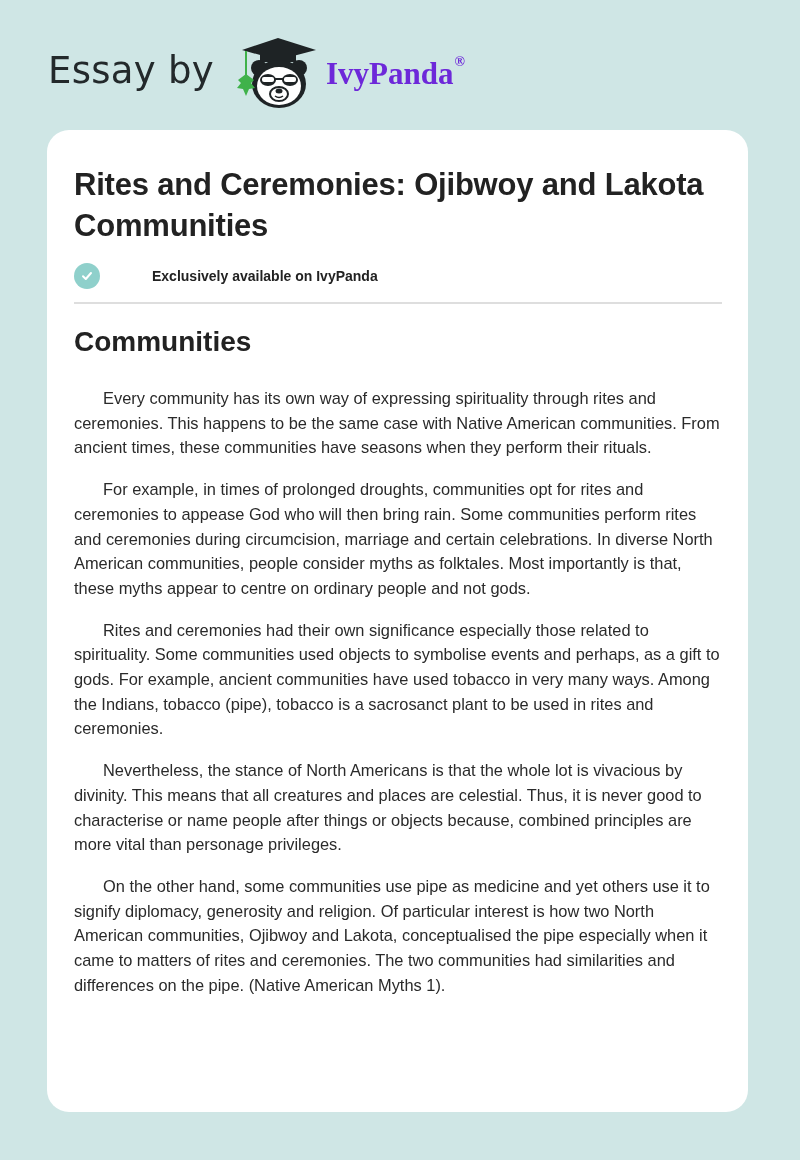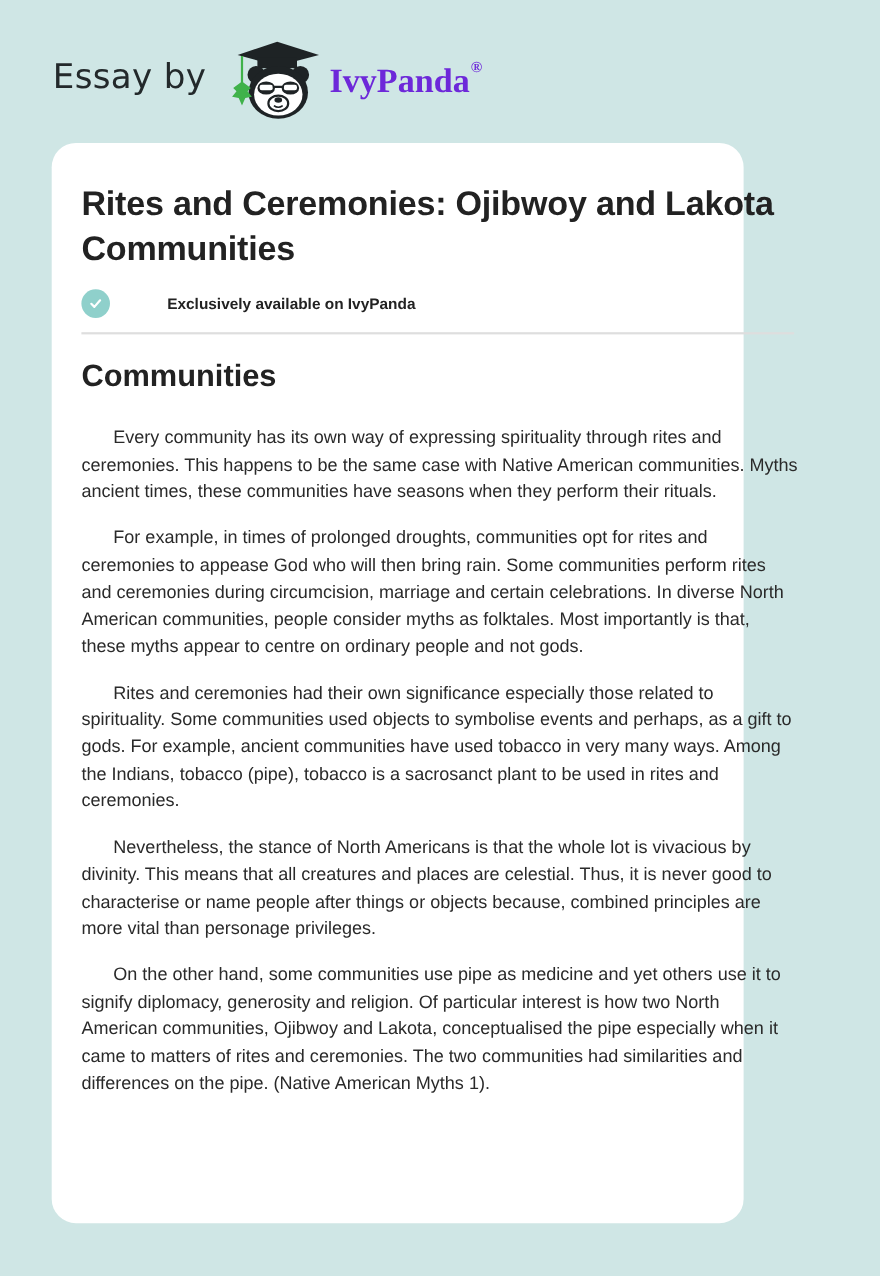--- a/index.html
+++ b/index.html
@@ -17,21 +17,21 @@
     .header {
       position: absolute;
       left: 48px;
       top: 36px;
       height: 74px;
       display: flex;
       align-items: center;
     }
     .essay-by {
       font-family: "DejaVu Sans", sans-serif;
-      font-size: 31px;
+      font-size: 37px;
       color: #23292b;
       letter-spacing: 0.3px;
       margin-right: 18px;
       margin-top: -6px;
     }
     .logo-mark {
       width: 90px;
       height: 74px;
       margin-right: 4px;
     }
@@ -46,21 +46,21 @@
       font-size: 14px;
       vertical-align: top;
       position: relative;
       top: -2px;
       margin-left: 1px;
     }
     .card {
       position: absolute;
       left: 47px;
       top: 130px;
-      width: 629px;
+      width: 701px;
       height: 982px;
       background: #ffffff;
       border-radius: 22px;
     }
     .title {
       position: absolute;
       left: 27px;
       top: 34px;
       width: 640px;
       margin: 0;
@@ -168,19 +168,19 @@
       </svg>
     </span>
     <span class="exclusive-text">Exclusively available on IvyPanda</span>
   </div>
 
   <div class="divider"></div>
 
   <h2 class="section-heading">Communities</h2>
 
   <div class="body-text">
-    <p>Every community has its own way of expressing spirituality through rites and ceremonies. This happens to be the same case with Native American communities. Myths ancient times, these communities have seasons when they perform their rituals.</p>
+    <p>Every community has its own way of expressing spirituality through rites and ceremonies. This happens to be the same case with Native American communities. From ancient times, these communities have seasons when they perform their rituals.</p>
     <p>For example, in times of prolonged droughts, communities opt for rites and ceremonies to appease God who will then bring rain. Some communities perform rites and ceremonies during circumcision, marriage and certain celebrations. In diverse North American communities, people consider myths as folktales. Most importantly is that, these myths appear to centre on ordinary people and not gods.</p>
     <p>Rites and ceremonies had their own significance especially those related to spirituality. Some communities used objects to symbolise events and perhaps, as a gift to gods. For example, ancient communities have used tobacco in very many ways. Among the Indians, tobacco (pipe), tobacco is a sacrosanct plant to be used in rites and ceremonies.</p>
     <p>Nevertheless, the stance of North Americans is that the whole lot is vivacious by divinity. This means that all creatures and places are celestial. Thus, it is never good to characterise or name people after things or objects because, combined principles are more vital than personage privileges.</p>
     <p>On the other hand, some communities use pipe as medicine and yet others use it to signify diplomacy, generosity and religion. Of particular interest is how two North American communities, Ojibwoy and Lakota, conceptualised the pipe especially when it came to matters of rites and ceremonies. The two communities had similarities and differences on the pipe. (Native American Myths 1).</p>
   </div>
 </div>
 
 </body></html>

